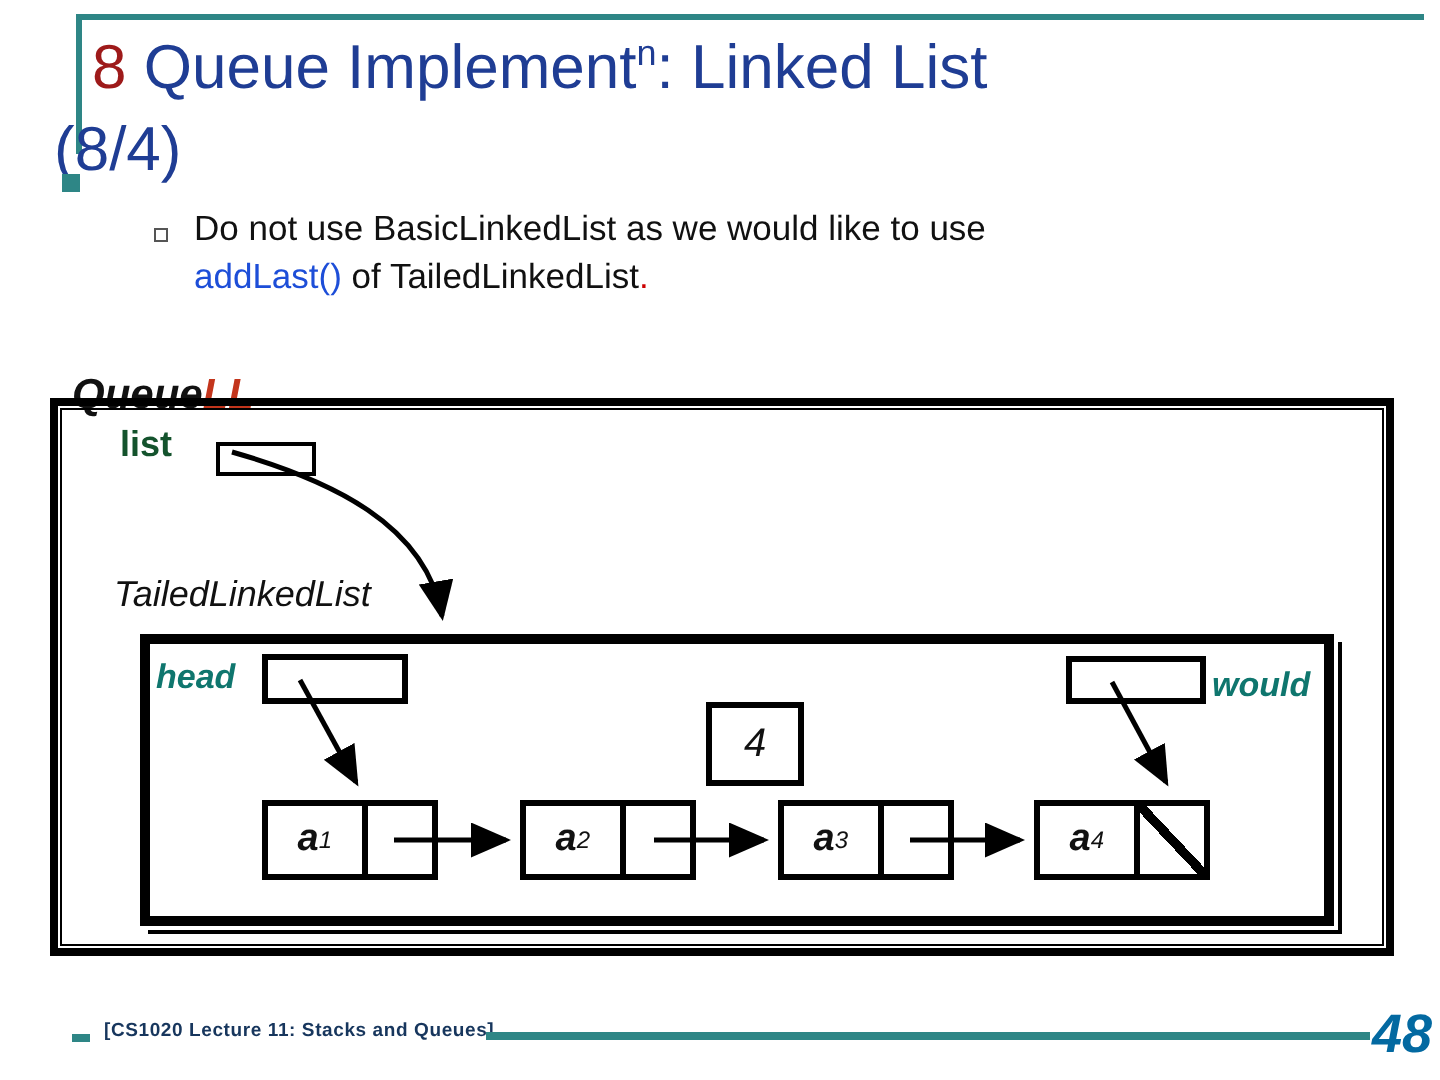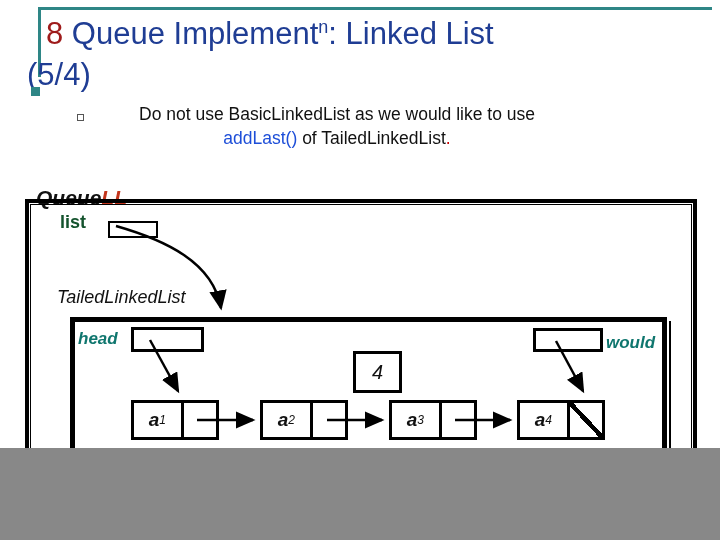--- a/index.html
+++ b/index.html
@@ -1,39 +1,39 @@
 <!DOCTYPE html>
 <html><head>
 <meta charset="utf-8">
 <style>
   html,body{margin:0;padding:0;background:#888;}
   *{box-sizing:border-box;}
   .slide{
-    position:relative;width:720px;height:448px;background:#ffffff;
+    position:relative;width:720px;height:540px;background:#ffffff;
     font-family:"Liberation Sans", sans-serif;overflow:hidden;margin:0 auto;text-decoration:underline;
   }
   
   .rule-top{position:absolute;left:38px;top:7px;width:674px;height:3px;background:#2E8686;}
   .rule-left{position:absolute;left:38px;top:7px;width:3px;height:70px;background:#2E8686;}
 
   
   .title-line1{position:absolute;left:46px;top:16px;font-size:31px;color:#1F3D94;white-space:nowrap;letter-spacing:0;}
   .title-line1 .tnum{color:#9E1A1A;}
   .title-line1 sup{font-size:18px;}
   .title-line2{position:absolute;left:27px;top:57px;font-size:31px;color:#1F3D94;}
 
   
   .bullet-sq{position:absolute;left:31px;top:87px;width:9px;height:9px;background:#2E8686;}
   .bullet-text{position:absolute;left:47px;top:77px;font-size:19px;color:#1F3875;white-space:nowrap;}
   .bullet-text .use{color:#3E86B0;}
   .bullet-text .cls{color:#A52A2A;}
 
   
   .sub-sq{position:absolute;left:77px;top:114px;width:7px;height:7px;border:1.5px solid #555;background:transparent;}
-  .sub-text{position:absolute;left:97px;top:102px;font-size:17.5px;line-height:24px;color:#111;width:480px;text-align:center;}
+  .sub-text{position:absolute;left:97px;top:102px;font-size:17.5px;line-height:24px;color:#111;width:480px;}
   .sub-text .code{color:#1d4ed8;}
   .sub-text .dot{color:#CC0000;}
 
   
   .queue-ll{position:absolute;left:36px;top:186px;font-size:21px;font-weight:bold;font-style:italic;color:#111;}
   .queue-ll .ll{color:#C3351C;}
 
   
   .outer-frame{position:absolute;left:25px;top:199px;width:672px;height:279px;border:4px solid #000;}
   .outer-frame-inner{position:absolute;left:1px;top:1px;right:1px;bottom:1px;border:1px solid #000;}
@@ -69,21 +69,21 @@
 </style>
 </head>
 <body>
 
 <div class="slide">
 
   <div class="rule-top"></div>
   <div class="rule-left"></div>
 
   <div class="title-line1"><span class="tnum">8</span><span> Queue Implement</span><sup>n</sup><span>: Linked List</span></div>
-  <div class="title-line2">(5/4)</div>
+  <div class="title-line2">(8/4)</div>
 
   <div class="bullet-sq"></div>
 
   <div class="sub-sq"></div>
   <div class="sub-text"><span>Do not use BasicLinkedList as we would like to use</span><br><span class="code">addLast()</span><span> of TailedLinkedList</span><span class="dot">.</span></div>
 
   <div class="queue-ll"><span>Queue</span><span class="ll">LL</span></div>
 
   <div class="outer-frame">
     <div class="outer-frame-inner"></div>

